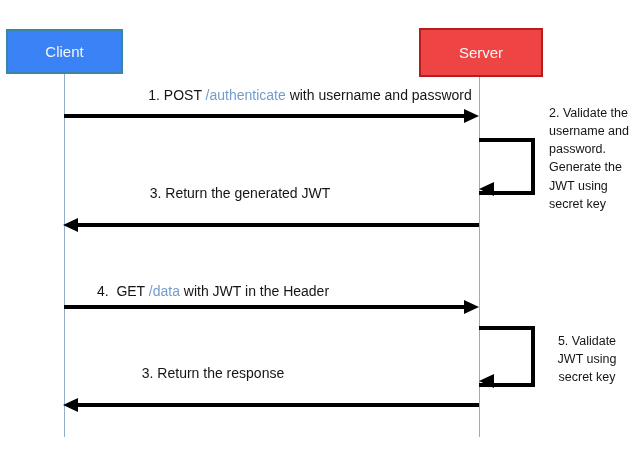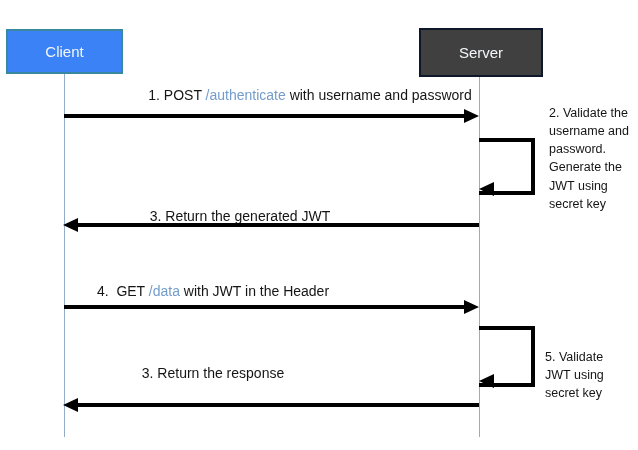--- a/index.html
+++ b/index.html
@@ -26,22 +26,22 @@
     color: #f2f7f9;
     box-sizing: border-box;
   }
   .actor.client {
     left: 6px; top: 29px; width: 117px; height: 45px;
     background: #3b82f6;
     border: 2px solid #3a87a0;
   }
   .actor.server {
     left: 419px; top: 28px; width: 124px; height: 49px;
-    background: #404040;
-    border: 2px solid #0f172a;
+    background: #ef4444;
+    border: 2px solid #b91c1c;
   }
 
   
   .lifeline {
     position: absolute;
     width: 1px;
     background: #93acc7;
   }
   .lifeline.client-line { left: 64px; top: 74px; height: 363px; }
   .lifeline.server-line { left: 479px; top: 77px; height: 360px; }
@@ -49,21 +49,21 @@
   
   .msg-label {
     position: absolute;
     font-size: 14px;
     color: #151515;
     text-align: center;
     white-space: pre;
   }
   .msg-label .link { color: #739ccb; }
   .lbl-1 { left: 64px;  top: 87px;  width: 492px; }
-  .lbl-3 { left: 50px;  top: 208px; width: 380px; }
+  .lbl-3 { left: 50px;  top: 185px; width: 380px; }
   .lbl-4 { left: 30px;  top: 283px; width: 366px; }
   .lbl-6 { left: 30px;  top: 365px; width: 366px; }
 
   
   .arrow {
     position: absolute;
     height: 14px;
   }
   .arrow .shaft {
     position: absolute;
@@ -105,21 +105,21 @@
   }
 
   
   .note {
     position: absolute;
     font-size: 12.5px;
     line-height: 1.45;
     color: #151515;
   }
   .note-2 { left: 549px; top: 104px; width: 92px; }
-  .note-5 { left: 545px; top: 348px; width: 84px; }
+  .note-5 { left: 545px; top: 332px; width: 84px; text-align: center; }
 </style>
 </head>
 <body>
 
 <div class="canvas">
 
   <div class="actor client">
     <span>Client</span>
   </div>
   <div class="actor server">

